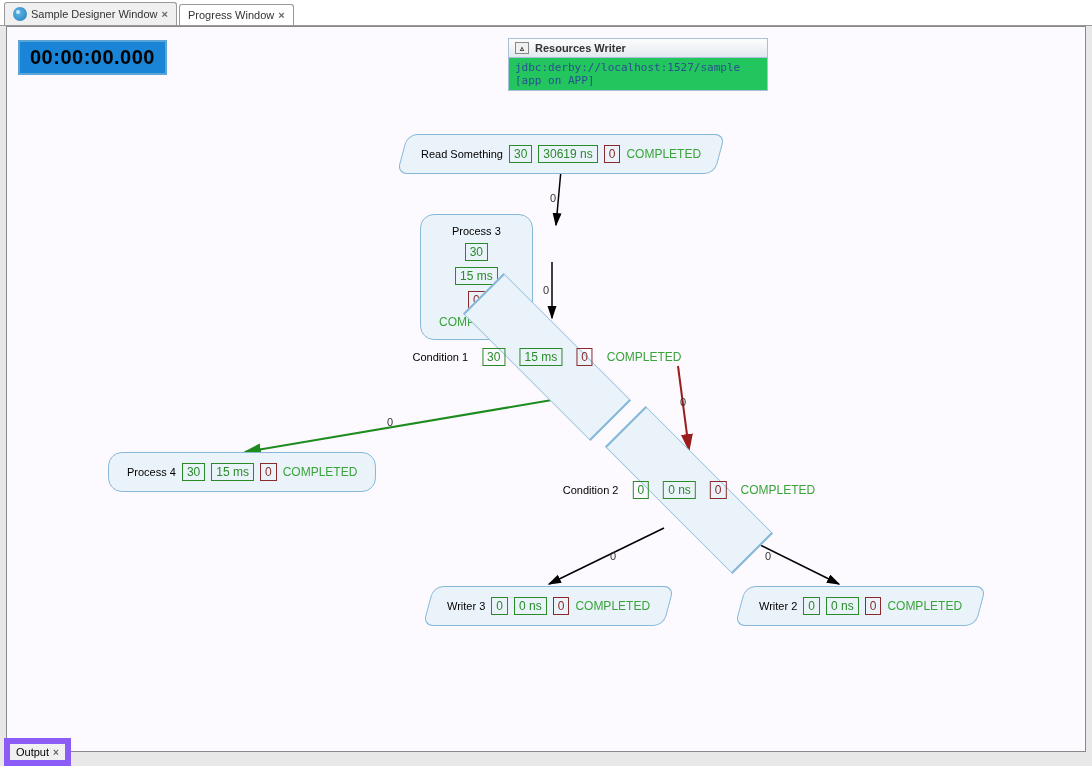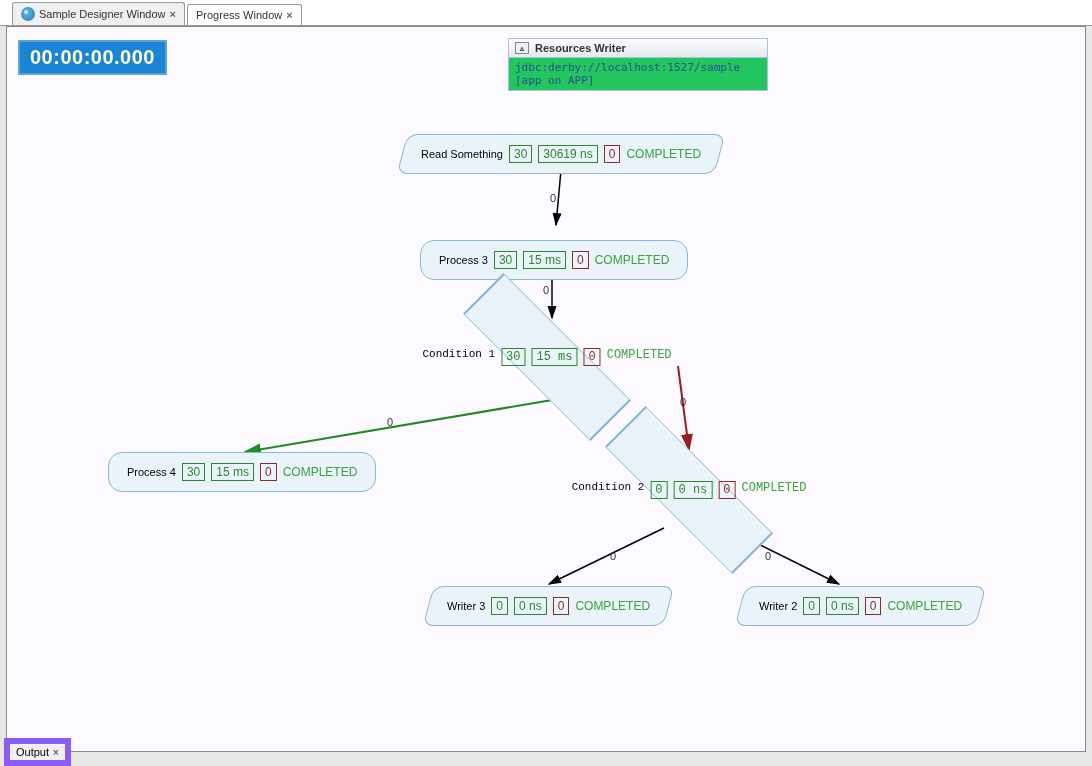--- a/index.html
+++ b/index.html
@@ -1,46 +1,46 @@
 <!DOCTYPE html>
 <html><head>
 <meta charset="utf-8">
 <style>
 * { box-sizing: border-box; margin: 0; padding: 0; }
 body { font-family: Arial, sans-serif; font-size: 11px; background: #e8e8e8; width: 1092px; height: 766px; overflow: hidden; position: relative; }
 
-.tabs-bar { display: flex; background: #fff; border-bottom: 1px solid #999; height: 26px; align-items: flex-end; padding-left: 12px; }
+.tabs-bar { display: flex; background: #fff; border-bottom: 1px solid #999; height: 26px; align-items: flex-end; padding-left: 4px; }
 .tab { display: flex; align-items: center; gap: 4px; padding: 4px 8px; border: 1px solid #999; border-bottom: none; background: #f0f0f0; margin-right: 2px; font-size: 11px; color: #333; border-radius: 3px 3px 0 0; }
 .tab.active { background: #fff; }
 .tab-icon { width: 14px; height: 14px; background: radial-gradient(circle at 40% 40%, #5bb8e8, #2a7ab8); border-radius: 50%; position: relative; }
 .tab-icon::after { content: ""; position: absolute; top: 3px; left: 3px; width: 4px; height: 4px; background: rgba(255,255,255,0.7); border-radius: 50%; }
 .tab-close { color: #666; font-weight: bold; cursor: pointer; }
 
 .canvas { position: absolute; top: 26px; left: 6px; right: 6px; bottom: 14px; background: #fdfaff; border: 1px solid #888; }
 
-.timer { position: absolute; top: 40px; left: 18px; background: #1a85d6; color: #fef9c3; font-weight: bold; font-size: 20px; padding: 4px 10px; border: 2px solid #5aa5d5; letter-spacing: 0.5px; }
+.timer { position: absolute; top: 40px; left: 18px; background: #1a85d6; color: #000000; font-weight: bold; font-size: 20px; padding: 4px 10px; border: 2px solid #5aa5d5; letter-spacing: 0.5px; }
 
 .resources-panel { position: absolute; top: 38px; left: 508px; width: 260px; }
 .resources-header { display: flex; align-items: center; gap: 6px; background: linear-gradient(to bottom, #fdfdfd, #e3e9ef); border: 1px solid #a8c0d8; padding: 3px 6px; font-weight: bold; color: #333; }
 .toggle-icon { width: 14px; height: 12px; border: 1px solid #888; background: #f0f0f0; display: flex; align-items: center; justify-content: center; font-size: 8px; }
 .resources-row { border: 1px solid #a8c0d8; border-top: none; padding: 3px 6px; background: #22c55e; color: #2a5090; font-family: monospace; font-size: 11px; }
 
 .svg-layer { position: absolute; top: 26px; left: 6px; pointer-events: none; }
 .badge { border: 1px solid; padding: 1px 4px; font-size: 12px; }
 .badge.green { border-color: #2a8a2a; color: #2a8a2a; }
 .badge.red { border-color: #8a2a2a; color: #8a2a2a; }
 .status { color: #3aa33a; font-size: 12px; }
 
 .node-box { position: absolute; background: #eaf3fa; border: 1px solid #88b8d8; border-radius: 10px; transform: skewX(-15deg); }
 .node-box .inner { transform: skewX(15deg); padding: 10px 18px; display: flex; align-items: center; gap: 6px; }
 
 .node-rect { position: absolute; background: #eaf3fa; border: 1px solid #88b8d8; border-radius: 14px; padding: 10px 18px; display: flex; align-items: center; gap: 6px; }
 
 .diamond-shape { position: absolute; background: #eaf3fa; border: 1px solid #88b8d8; transform: translate(-50%, -50%) rotate(45deg) scaleX(2.2) scaleY(0.7); }
-.diamond-text { position: absolute; display: flex; gap: 6px; transform: translate(-50%, -50%); font-family: Liberation Mono, monospace; }
+.diamond-text { position: absolute; display: flex; align-items: center; gap: 14px; transform: translate(-50%, -50%); }
 
 .edge-label { position: absolute; font-size: 11px; color: #333; background: transparent; }
 
 .bottom-tabs { position: absolute; bottom: 0; left: 4px; display: flex; }
 .btab { padding: 2px 6px; border: 6px solid #8b5cf6; background: #f0f0f0; font-size: 11px; display: flex; align-items: center; gap: 4px; }
 .bclose { color: #666; font-weight: bold; cursor: pointer; font-size: 10px; }
 </style>
 </head>
 <body>
 
@@ -104,21 +104,21 @@
 <div class="node-box" style="left:402px; top:134px;">
   <div class="inner">
     <span class="label">Read Something</span>
     <span class="badge green">30</span>
     <span class="badge green">30619 ns</span>
     <span class="badge red">0</span>
     <span class="status">COMPLETED</span>
   </div>
 </div>
 
-<div class="node-rect" style="left:420px; top:240px;">
+<div class="node-rect" style="left:420px; top:214px;flex-direction:column;">
   <span class="label">Process 3</span>
   <span class="badge green">30</span>
   <span class="badge green">15 ms</span>
   <span class="badge red">0</span>
   <span class="status">COMPLETED</span>
 </div>
 
 <div class="diamond-shape" style="left:547px; top:357px; width:82px; height:82px;"></div>
 <div class="diamond-text" style="left:547px; top:357px;">
   <span class="label">Condition 1</span>

